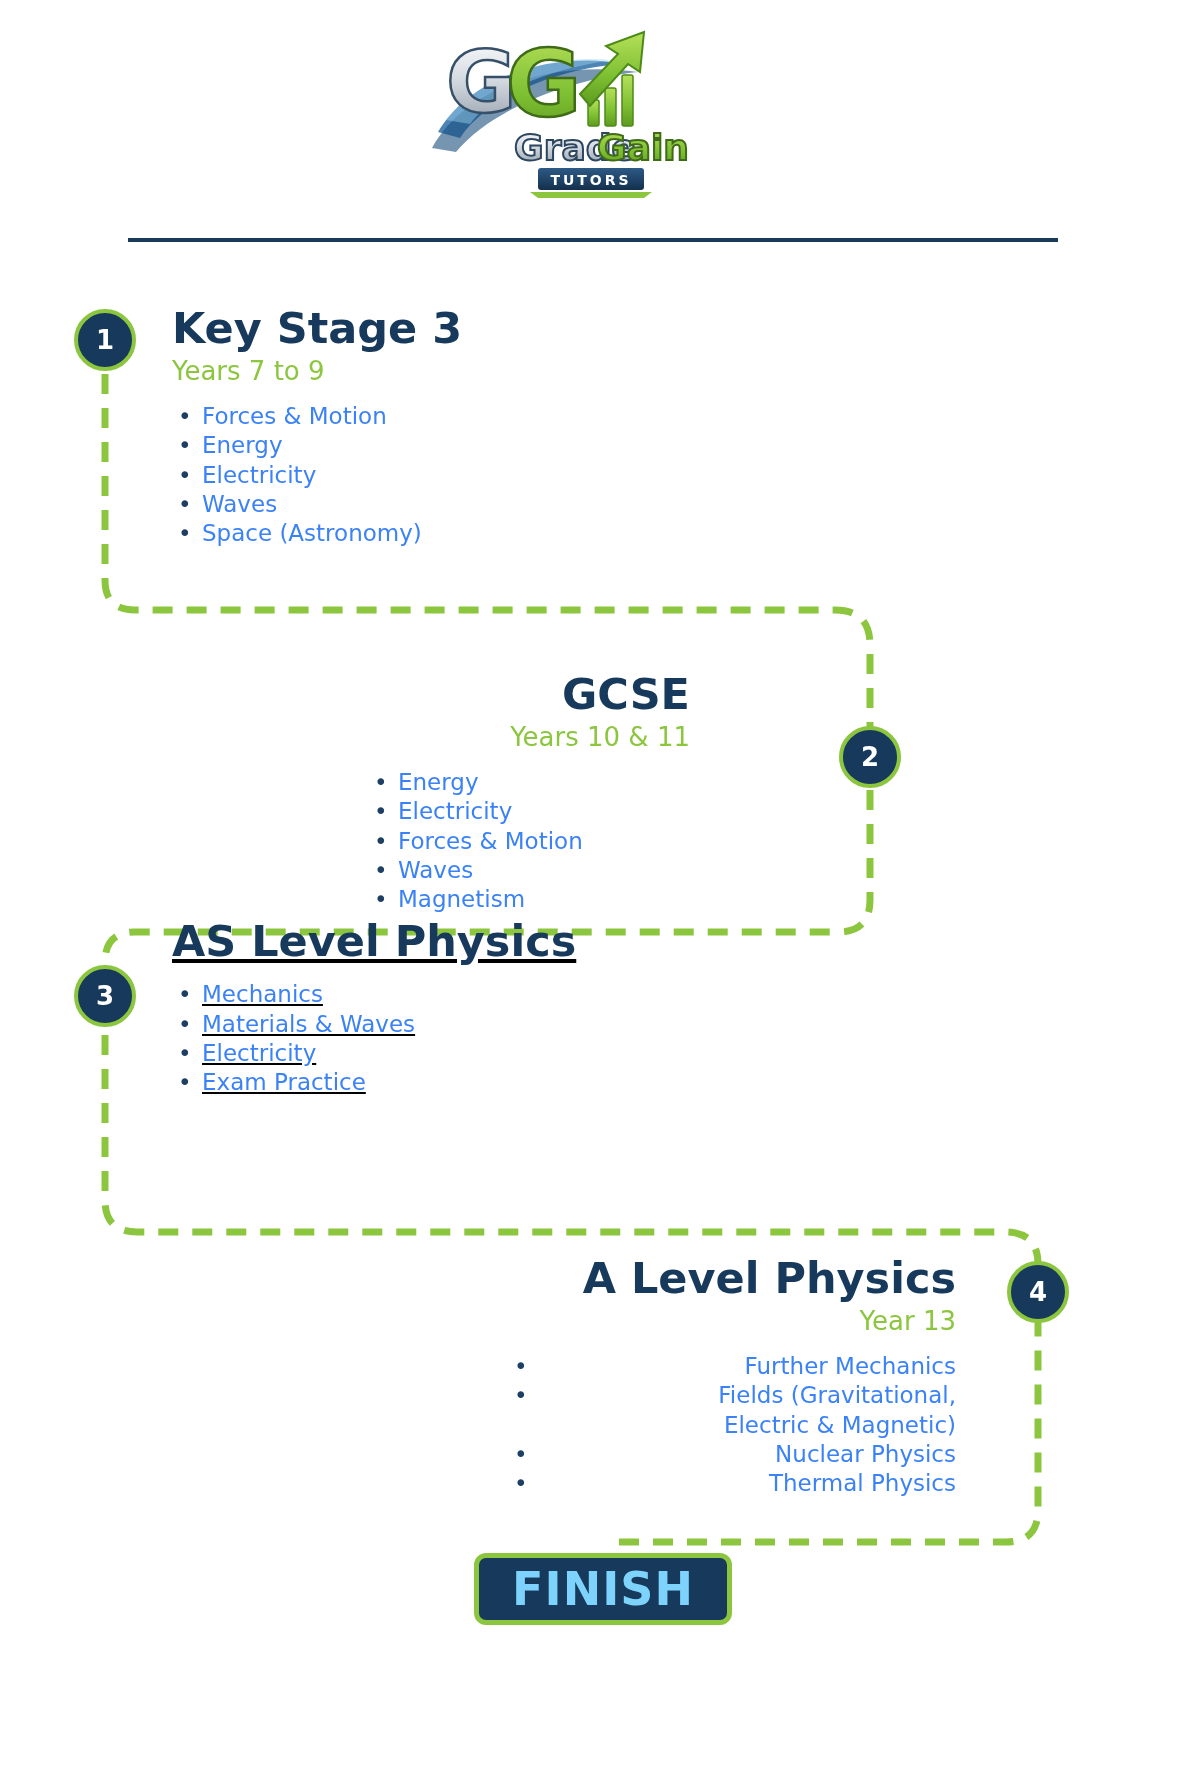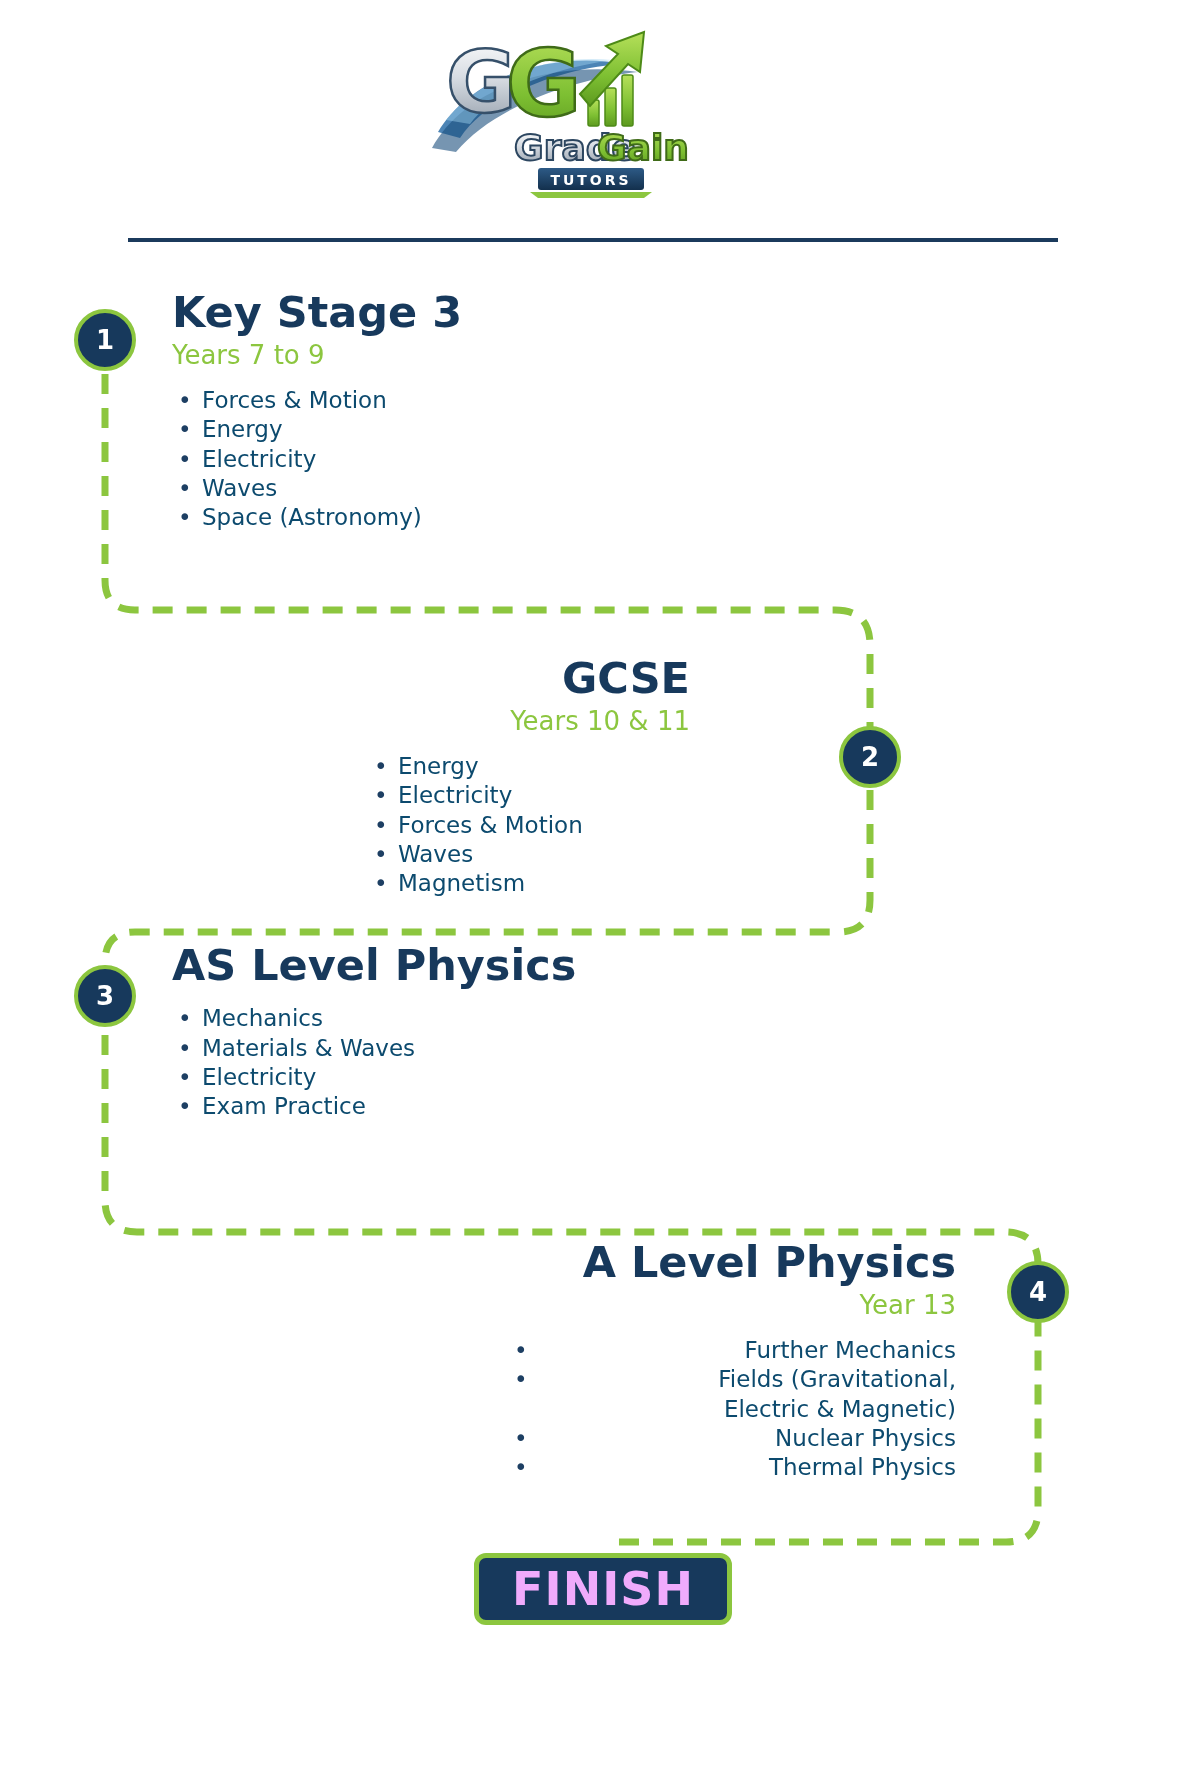--- a/index.html
+++ b/index.html
@@ -52,35 +52,36 @@
   
   .stage {
     position: absolute;
   }
   .stage-title {
     color: #17395c;
     font-weight: bold;
     font-size: 43px;
     line-height: 1.05;
     white-space: nowrap;
+    margin-top: 16px;
   }
   .stage-sub {
     color: #8cc63f;
     font-size: 26px;
     line-height: 1.1;
     margin-top: 6px;
     white-space: nowrap;
   }
   .topic-list {
     list-style: none;
     margin: 16px 0 0 0;
     padding: 0;
   }
   .topic-list li {
-    color: #0c4a6e;
+    color: #3b82f6;
     font-size: 23px;
     line-height: 1.28;
     padding-left: 30px;
     position: relative;
     white-space: pre-line;
   }
   .topic-list li::before {
     content: "\2022";
     position: absolute;
     left: 6px;
@@ -113,21 +114,21 @@
   
   .finish {
     position: absolute;
     left: 474px;
     top: 1553px;
     width: 258px;
     height: 72px;
     background: #17395c;
     border: 5px solid #8cc63f;
     border-radius: 12px;
-    color: #f0abfc;
+    color: #7dd3fc;
     font-size: 46px;
     font-weight: bold;
     letter-spacing: 1px;
     display: flex;
     align-items: center;
     justify-content: center;
     box-sizing: border-box;
   }
 </style>
 </head>
@@ -213,21 +214,21 @@
     <ul class="topic-list" style="margin-left:188px;">
       <li>Energy</li>
       <li>Electricity</li>
       <li>Forces &amp; Motion</li>
       <li>Waves</li>
       <li>Magnetism</li>
     </ul>
   </div>
   <div class="badge" style="left:839px; top:726px;">2</div>
 
-  <div class="stage" style="left:172px; top:943px; width:600px;">
+  <div class="stage" style="left:172px; top:903px; width:600px;text-decoration:underline;">
     <div class="stage-title">AS Level Physics</div>
     <ul class="topic-list">
       <li>Mechanics</li>
       <li>Materials &amp; Waves</li>
       <li>Electricity</li>
       <li>Exam Practice</li>
     </ul>
   </div>
   <div class="badge" style="left:74px; top:965px;">3</div>
 

